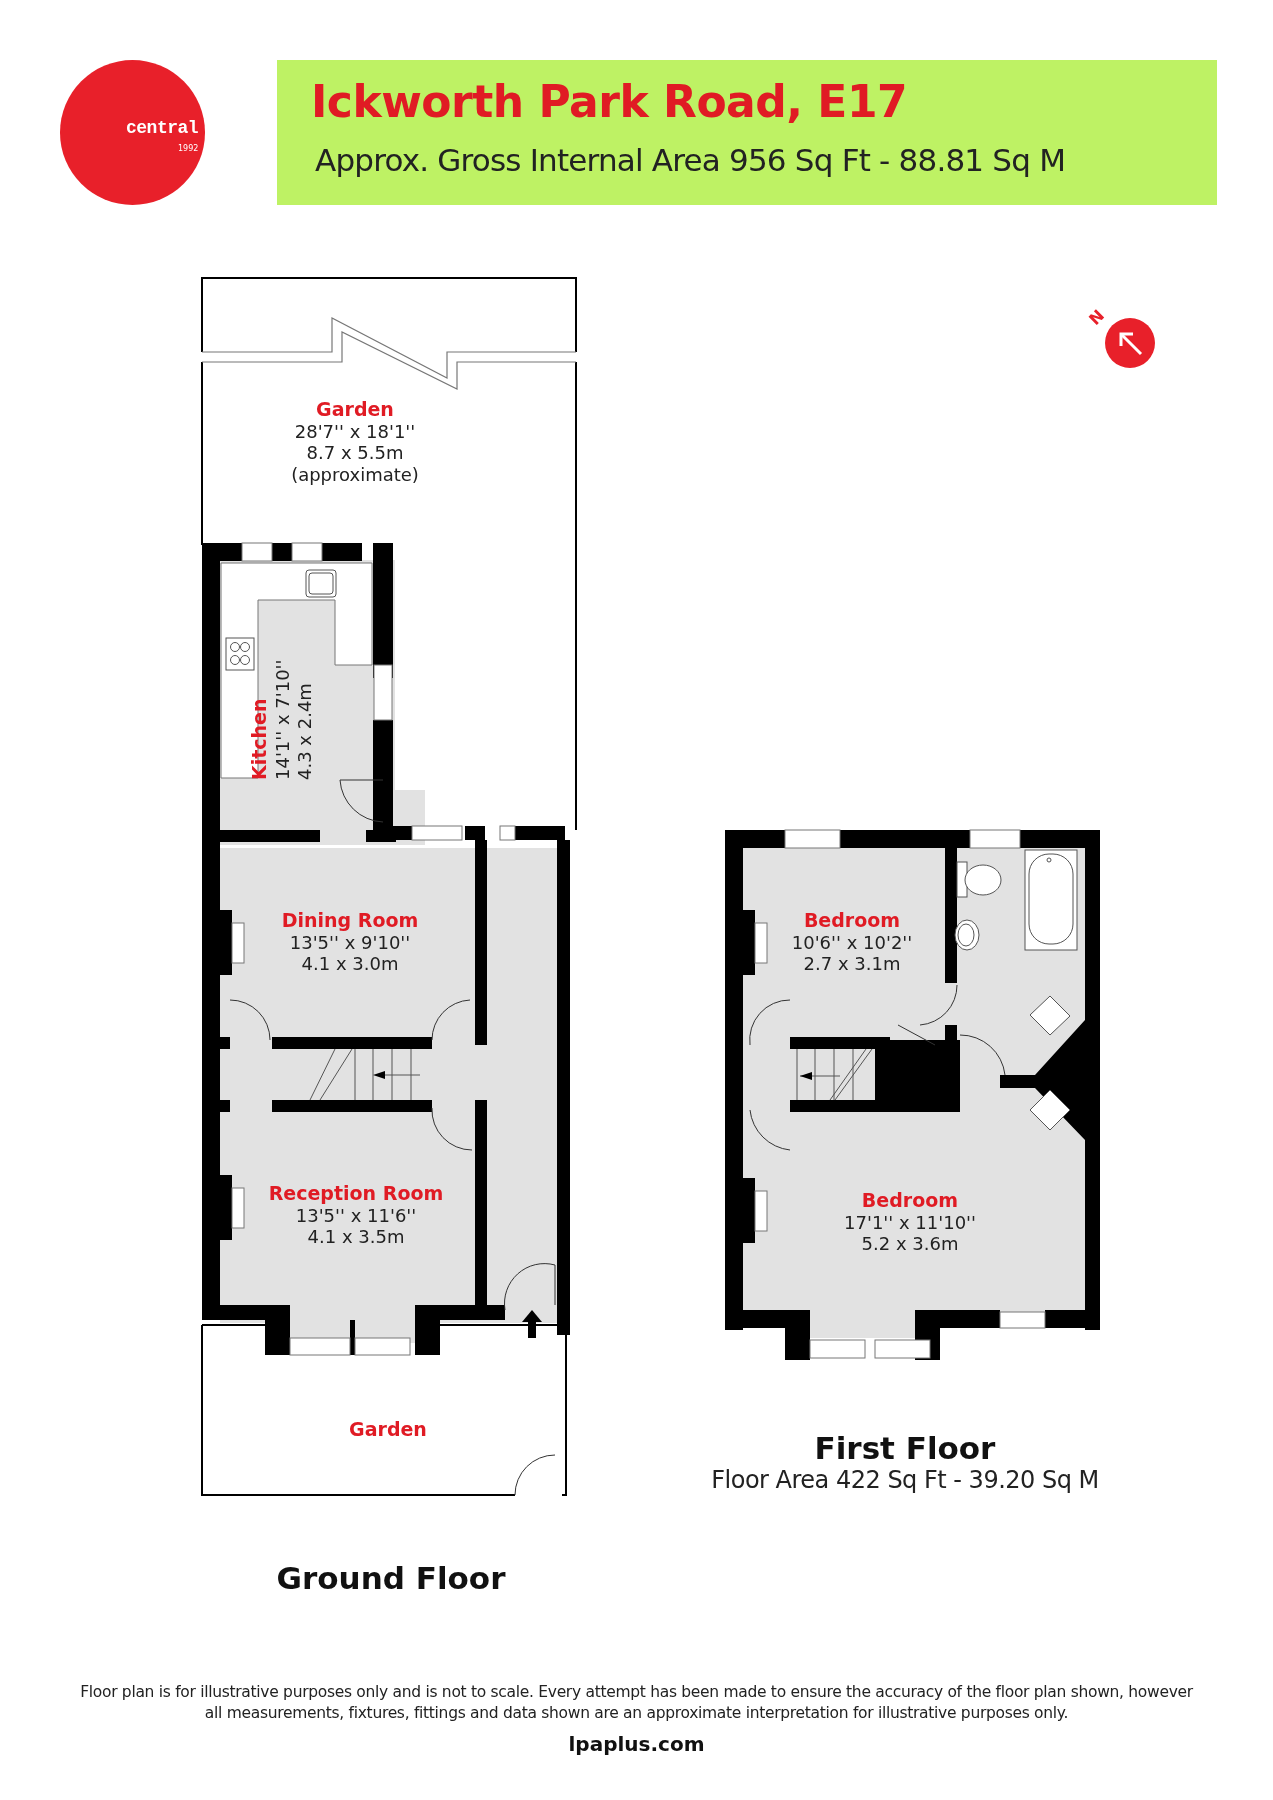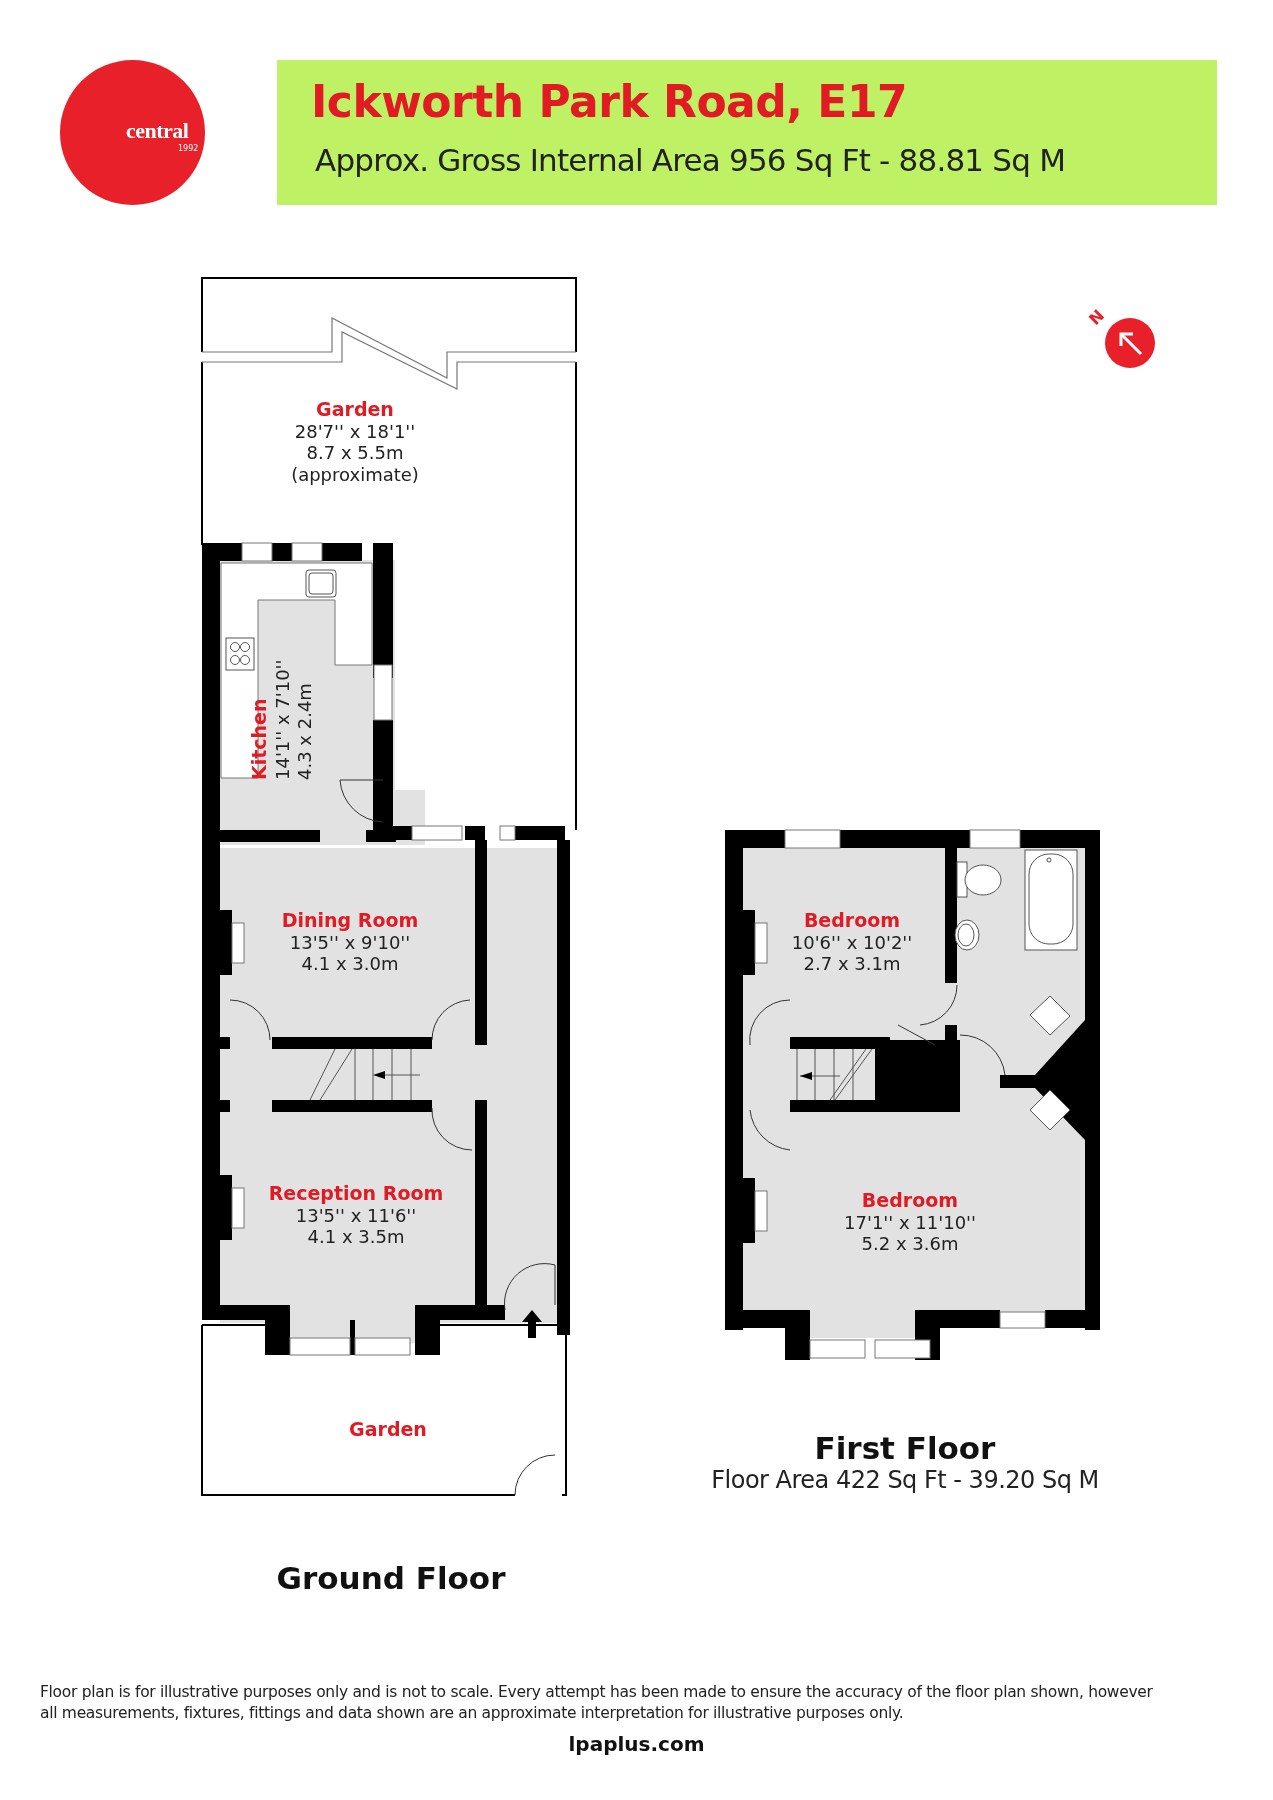--- a/index.html
+++ b/index.html
@@ -1,32 +1,32 @@
 <!DOCTYPE html>
 <html><head>
 <meta charset="utf-8">
 <style>
   html,body{margin:0;padding:0;background:#fff;}
   body{width:1273px;height:1800px;position:relative;overflow:hidden;font-family:"Liberation Sans",sans-serif;color:#111;}
   .abs{position:absolute;}
   .logo{left:60px;top:60px;width:145px;height:145px;border-radius:50%;background:#e8202a;}
-  .logo-text{position:absolute;left:66px;top:58px;color:#fff;font-weight:bold;font-size:22px;letter-spacing:-0.5px;font-family:Liberation Serif, serif;}
+  .logo-text{position:absolute;left:66px;top:58px;color:#fff;font-weight:bold;font-size:18px;letter-spacing:-0.5px;font-family:Liberation Mono, monospace;}
   .logo-year{position:absolute;left:118px;top:84px;color:#fff;font-size:8px;font-family:"DejaVu Sans",sans-serif;}
   .header-box{left:277px;top:60px;width:940px;height:145px;background:#bef264;}
   .title{position:absolute;left:34px;top:16px;color:#e01b24;font-weight:bold;font-size:44px;font-family:"DejaVu Sans",sans-serif;letter-spacing:-0.5px;}
   .subtitle{position:absolute;left:38px;top:82px;font-size:31px;color:#222;font-family:"DejaVu Sans",sans-serif;font-weight:normal;letter-spacing:-0.8px;}
   svg.plan{position:absolute;left:0;top:0;}
   .room-label{position:absolute;text-align:center;transform:translateX(-50%);white-space:nowrap;line-height:1.2;}
   .room-name{color:#e01b24;font-weight:bold;font-size:19px;font-family:"DejaVu Sans",sans-serif;}
   .room-dim{font-size:18px;color:#222;font-family:"DejaVu Sans",sans-serif;}
   .kitchen-label{position:absolute;left:248px;top:780px;transform:rotate(-90deg);transform-origin:left top;white-space:nowrap;line-height:1.25;}
   .floor-title{position:absolute;text-align:center;transform:translateX(-50%);white-space:nowrap;}
   .floor-name{font-weight:bold;font-size:31px;font-family:"DejaVu Sans",sans-serif;color:#111;}
   .floor-area{font-size:24px;font-family:"DejaVu Sans",sans-serif;color:#222;letter-spacing:-0.5px;}
-  .disclaimer{left:40px;top:1682px;width:1193px;text-align:left;font-size:15.5px;line-height:21px;color:#222;font-family:"DejaVu Sans",sans-serif;letter-spacing:-0.3px;}
+  .disclaimer{left:40px;top:1682px;width:1193px;text-align:center;font-size:15.5px;line-height:21px;color:#222;font-family:"DejaVu Sans",sans-serif;letter-spacing:-0.3px;}
   .site{left:0;top:1732px;width:1273px;text-align:center;font-weight:bold;font-size:20px;font-family:"DejaVu Sans",sans-serif;}
   .compass{left:1105px;top:318px;width:50px;height:50px;border-radius:50%;background:#e8202a;}
   .compass-n{left:1090px;top:308px;color:#e8202a;font-weight:bold;font-size:16px;transform:rotate(-45deg);font-family:"DejaVu Sans",sans-serif;}
 </style>
 </head>
 <body>
 
 <div class="abs logo">
   <span class="logo-text">central</span>
   <span class="logo-year">1992</span>

